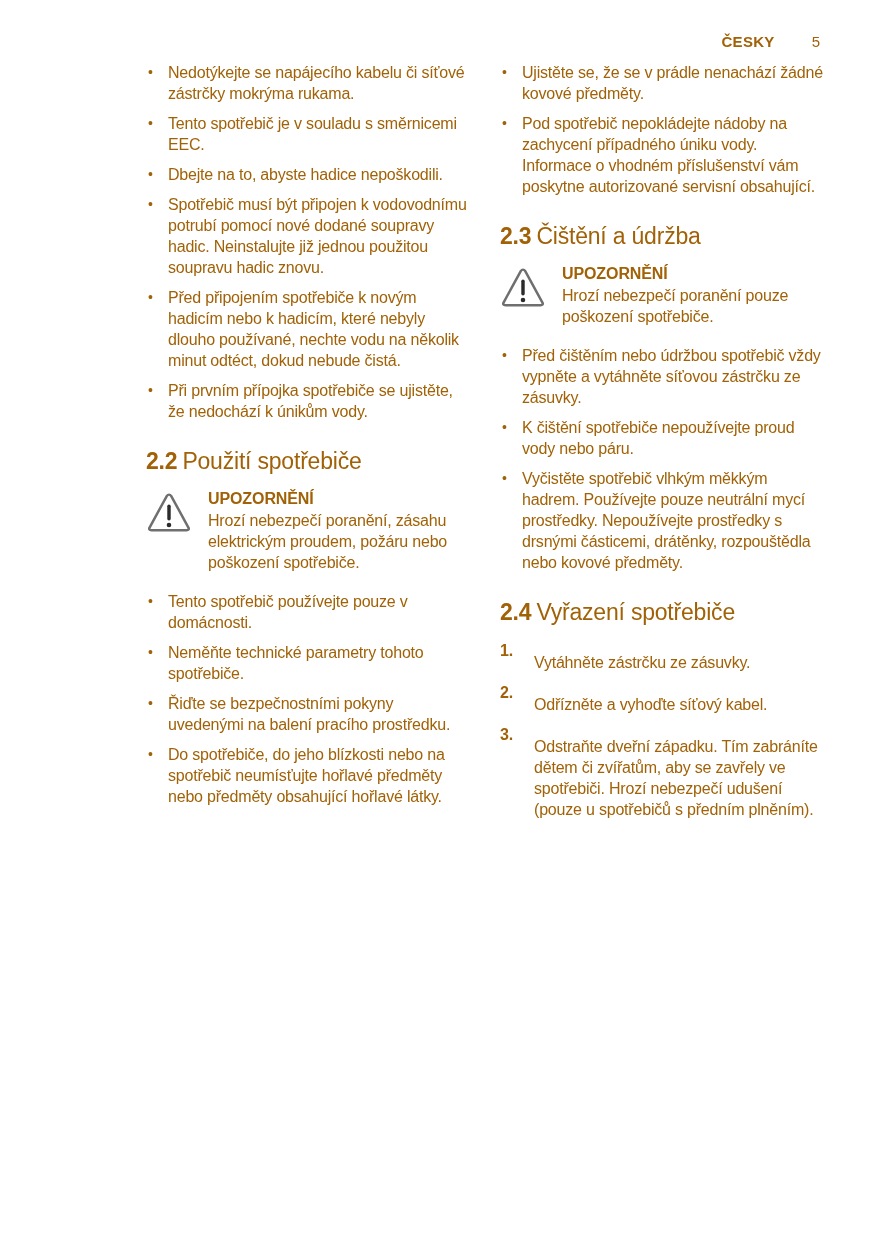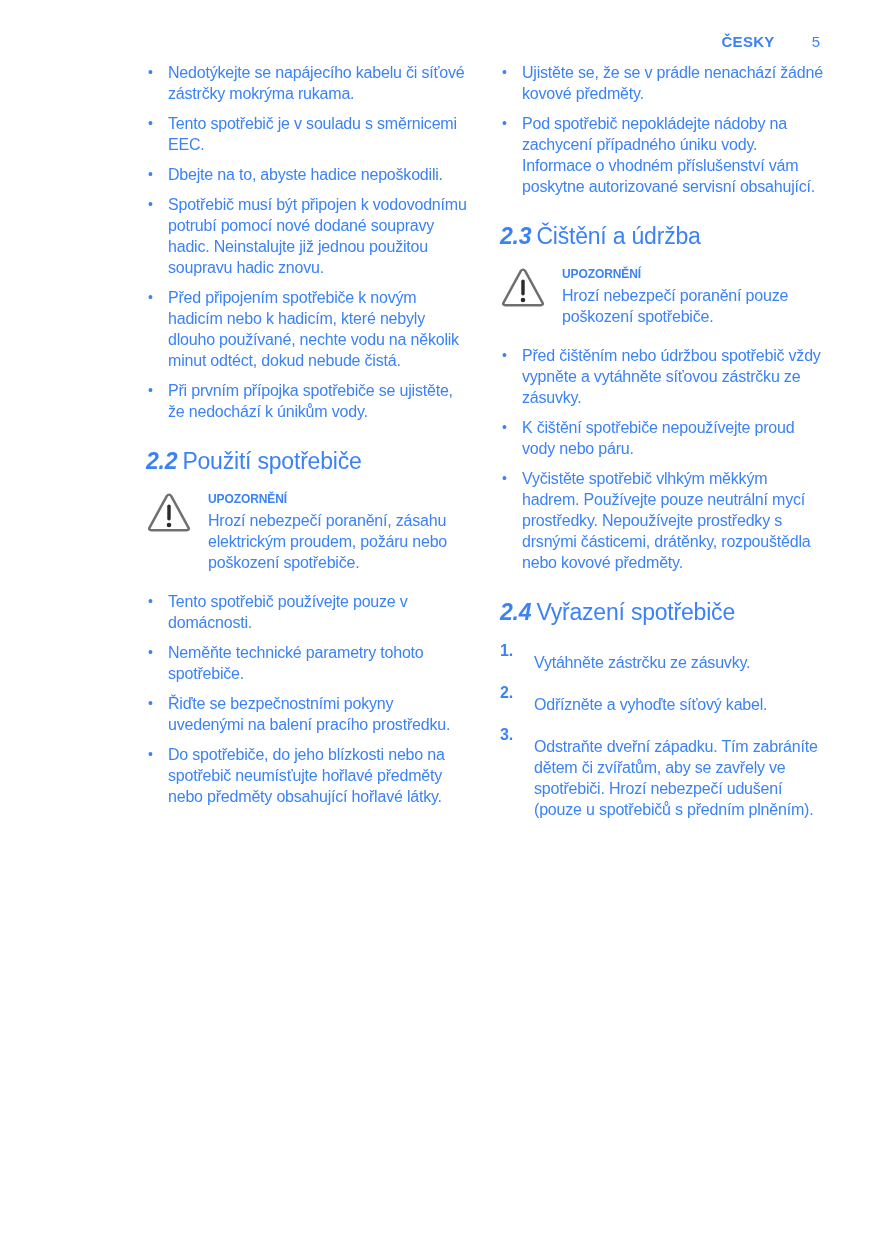--- a/index.html
+++ b/index.html
@@ -6,21 +6,21 @@
     margin: 0;
     padding: 0;
     background: #ffffff;
   }
   .page {
     position: relative;
     width: 875px;
     height: 1240px;
     background: #ffffff;
     font-family: "Liberation Sans", "DejaVu Sans", sans-serif;
-    color: #3b82f6;
+    color: #a16207;
     overflow: hidden;
   }
   
   .page-header {
     position: absolute;
     top: 33px;
     left: 0;
     width: 820px;
     display: flex;
     justify-content: flex-end;
@@ -76,34 +76,34 @@
   .step-text { flex: 1; margin-top: 12px; }
 
   
   .section-heading {
     font-size: 23px;
     line-height: 27px;
     font-weight: 400;
     letter-spacing: -0.2px;
     margin: 26px 0 14px 0;
   }
-  .section-number { font-weight: 700; margin-right: 5px; font-style: italic; }
+  .section-number { font-weight: 700; margin-right: 5px; }
 
   
   .warning {
     display: flex;
     margin: 2px 0 18px 0;
   }
   .warning-icon-box {
     flex: 0 0 62px;
     padding-top: 3px;
   }
   .warning-body { flex: 1; }
   .warning-title {
-    font-size: 12px;
+    font-size: 16px;
     font-weight: 700;
     line-height: 20px;
     letter-spacing: -0.1px;
   }
   .warning-text {
     font-size: 16px;
     line-height: 21px;
     letter-spacing: -0.2px;
     margin: 1px 0 0 0;
   }

